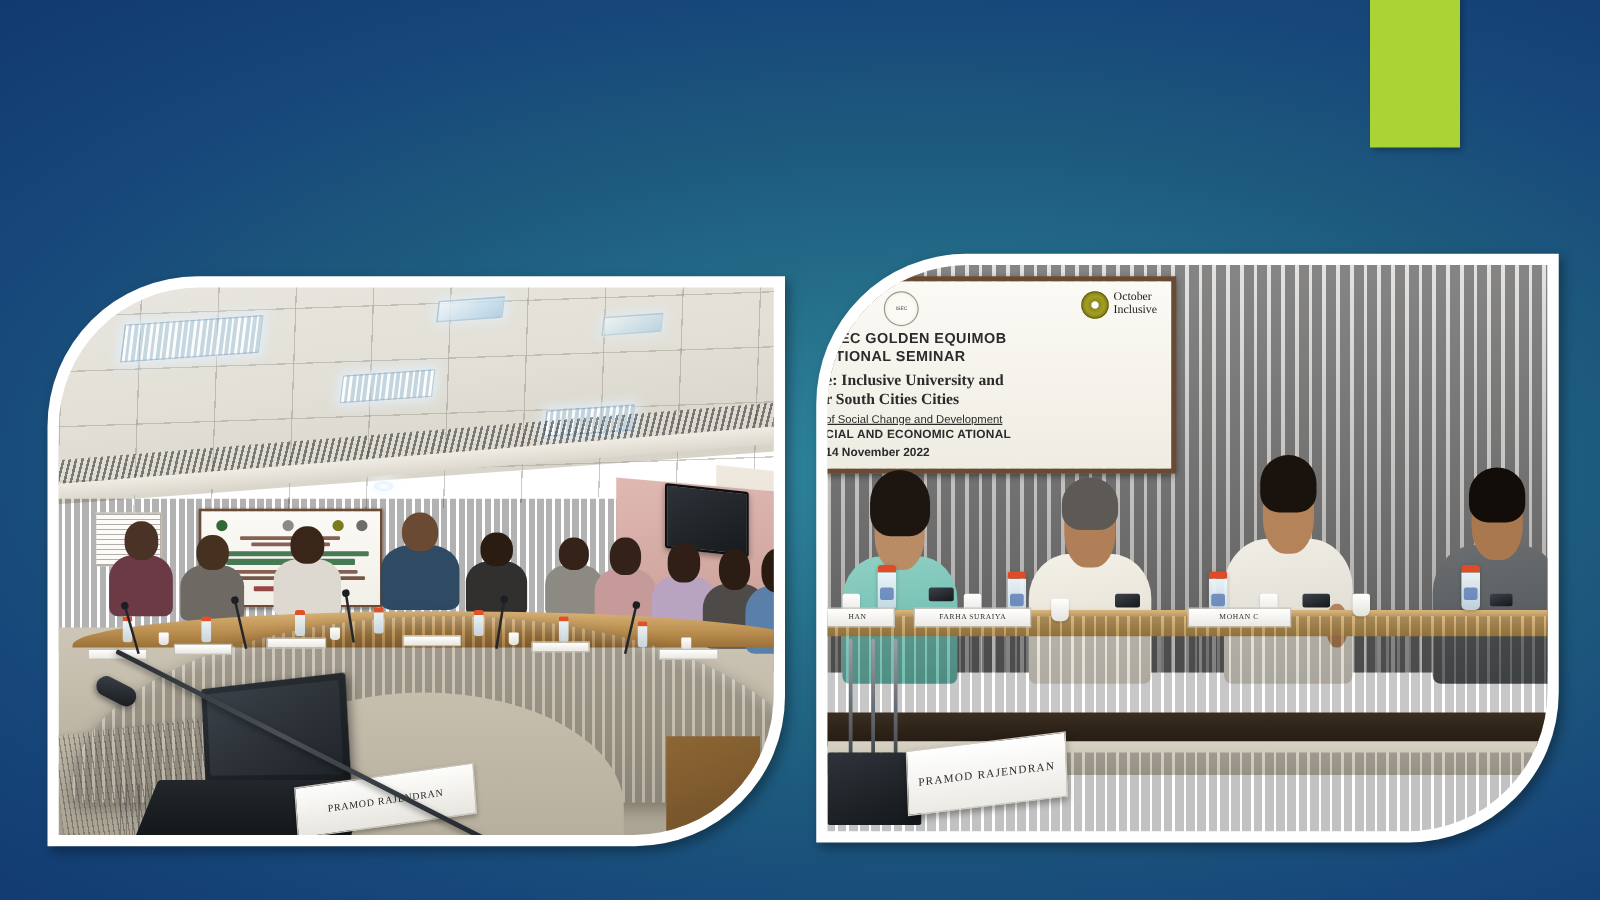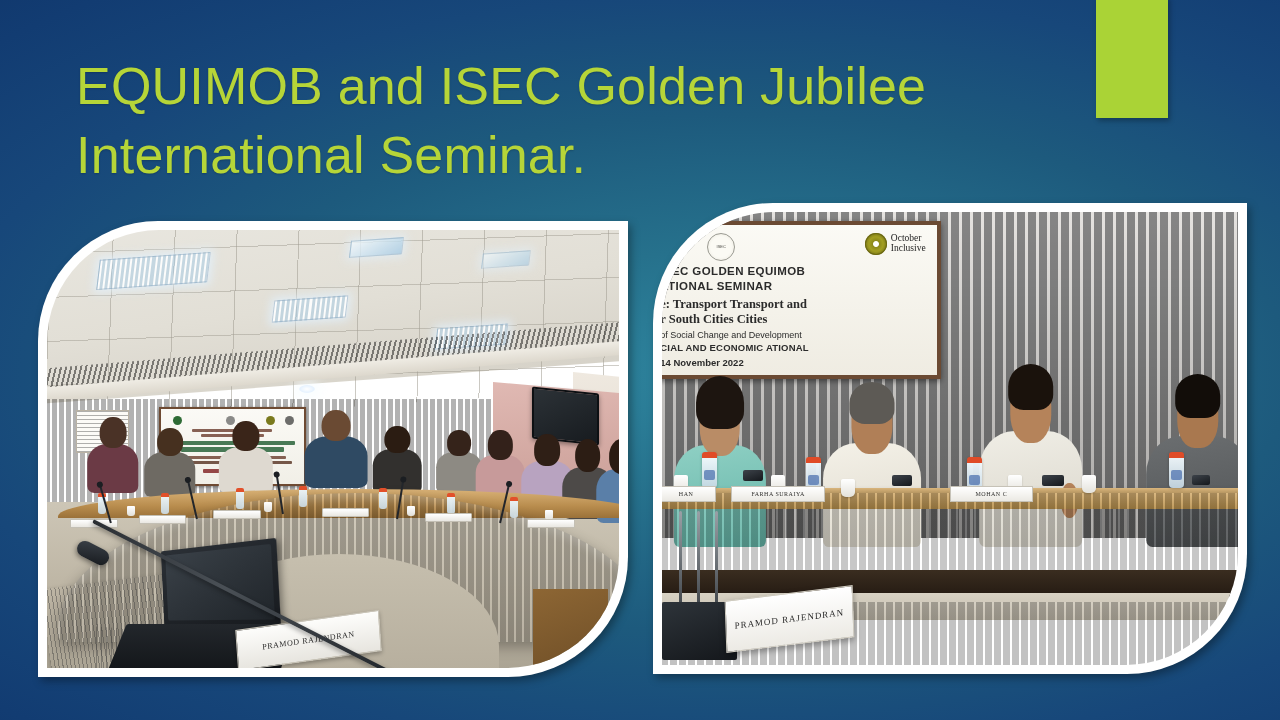--- a/index.html
+++ b/index.html
@@ -268,21 +268,21 @@
     background:linear-gradient(180deg,#fbfaf5,#efece2);
     border:4px solid #6b4a33;
     box-shadow:0 2px 6px rgba(0,0,0,.5);
     overflow:hidden;
   }
   .r-banner .b-row{position:absolute;left:0;right:0;text-align:left;color:#2b2b2b;white-space:nowrap;overflow:hidden;}
   .r-b1{top:27%;left:-10%;font-size:11.5px;font-weight:700;letter-spacing:.4px;font-family:"Liberation Sans",sans-serif;}
   .r-b2{top:37%;left:-13%;font-size:11.5px;font-weight:700;letter-spacing:.4px;font-family:"Liberation Sans",sans-serif;}
   .r-b3{top:48%;left:-8%;font-size:12.5px;font-weight:700;color:#1c1c1c;font-family:"Liberation Serif",serif;}
   .r-b4{top:58%;left:-10%;font-size:12.5px;font-weight:700;color:#1c1c1c;font-family:"Liberation Serif",serif;}
-  .r-b5{top:70%;left:-8%;font-size:9px;color:#333;font-family:"Liberation Sans",sans-serif;}
+  .r-b5{top:70%;left:-8%;font-size:9px;color:#333;font-family:"Liberation Sans",sans-serif;text-decoration:underline;}
   .r-b6{top:78%;left:-12%;font-size:9.5px;font-weight:700;color:#222;letter-spacing:.2px;font-family:"Liberation Sans",sans-serif;}
   .r-b7{top:88%;left:-6%;font-size:9.5px;font-weight:700;color:#111;font-family:"Liberation Sans",sans-serif;}
   .r-seal{
     position:absolute;left:17%;top:5%;width:26px;height:26px;border-radius:50%;
     border:1px solid #9a9a92;
     background:radial-gradient(circle,#fbfaf4 55%,#e6e3d8);
     font-size:4px;color:#4a4a44;display:flex;align-items:center;justify-content:center;
   }
   .r-uu{
     position:absolute;right:4%;top:5%;display:flex;align-items:center;gap:4px;
@@ -352,22 +352,20 @@
   }
   .r-fg-stands i{position:absolute;bottom:0;width:3px;height:100%;background:linear-gradient(180deg,#9aa0a6,#3e4348);border-radius:2px;}
 </style>
 </head>
 <body>
 
 <div id="slide">
 
   <div id="accent-bar"></div>
 
-  <div id="title">EQUIMOB and ISEC Golden Jubilee
-International Seminar.</div>
 
   <div class="photo-frame" id="photo-left">
     <div class="clip">
       <div class="scene">
 
         <div class="l-ceiling"></div>
         <div class="l-ceil-grid"></div>
         <div class="lamp a"></div>
         <div class="lamp b"></div>
         <div class="lamp c"></div>
@@ -497,21 +495,21 @@
           <div class="r-seal">ISEC</div>
           <div class="r-uu">
             <span class="sun"></span>
             <span class="uu-txt">
               <span>October</span><br>
               <span>Inclusive</span>
             </span>
           </div>
           <div class="b-row r-b1">ISEC GOLDEN EQUIMOB</div>
           <div class="b-row r-b2">ATIONAL SEMINAR</div>
-          <div class="b-row r-b3">e: Transport Transport and</div>
+          <div class="b-row r-b3">e: Inclusive University and</div>
           <div class="b-row r-b4">r South Cities Cities</div>
           <div class="b-row r-b5">of Social Change and Development</div>
           <div class="b-row r-b6">CIAL AND ECONOMIC ATIONAL</div>
           <div class="b-row r-b7">14 November 2022</div>
         </div>
 
         <div class="sp" style="left:2%;width:16%;height:42%;">
           <span class="torso" style="bottom:0;width:100%;height:54%;background:linear-gradient(170deg,#8fd0c4,#63b3a6);"></span>
           <span class="head" style="bottom:48%;width:44%;height:34%;background:#b98c66;"></span>
           <span class="hair" style="bottom:62%;width:52%;height:28%;background:#1d1510;"></span>

